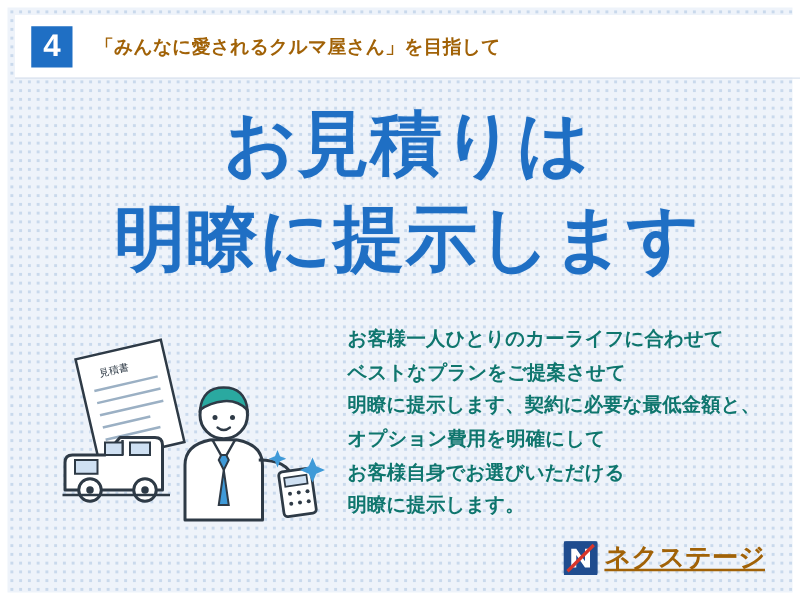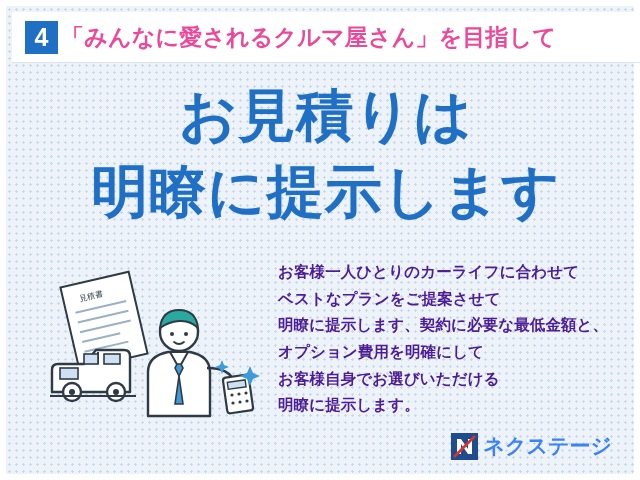--- a/index.html
+++ b/index.html
@@ -23,54 +23,54 @@
   .header{
     position:absolute;left:6px;top:6px;width:628px;height:50px;
     background:#ffffff;display:flex;align-items:center;
   }
   .num-badge{
     width:33px;height:33px;margin-left:13px;background:#1f6fc4;color:#ffffff;
     display:flex;align-items:center;justify-content:center;
     font-size:25px;font-weight:bold;line-height:1;
   }
   .header-title{
-    margin-left:3px;font-size:23px;font-weight:bold;color:#ec4899;
+    margin-left:18px;font-size:15px;font-weight:bold;color:#a16207;
     letter-spacing:0.2px;white-space:nowrap;
   }
   .header-rule{
     position:absolute;left:6px;top:56px;width:628px;height:1px;background:#d9e2ee;
   }
   
   .headline{
     position:absolute;left:0;top:78px;width:640px;text-align:center;
     color:#1f6fc4;font-weight:bold;line-height:1.12;
     text-shadow:0 0 1px rgba(31,111,196,.25);
   }
   .headline .l1{font-size:57px;letter-spacing:1px;display:block;}
   .headline .l2{font-size:57px;letter-spacing:1px;display:block;margin-top:12px;}
   
   .body-copy{
     position:absolute;left:272px;top:253px;width:350px;
-    font-size:15.5px;line-height:1.72;color:#4c1d95;font-weight:bold;
+    font-size:15.5px;line-height:1.72;color:#0f766e;font-weight:bold;
     letter-spacing:0.1px;
   }
   .body-copy div{white-space:nowrap;}
   
   .illus{position:absolute;left:38px;top:258px;width:232px;height:165px;}
   
   .footer{
     position:absolute;right:22px;bottom:14px;display:flex;align-items:center;
   }
   .logo-mark{
     width:27px;height:27px;background:#1f4c8f;margin-right:6px;position:relative;
     border-radius:2px;
   }
   .logo-mark svg{position:absolute;left:0;top:0;}
   .logo-text{
-    font-size:21px;font-weight:bold;color:#3b82f6;letter-spacing:0px;
+    font-size:21px;font-weight:bold;color:#a16207;letter-spacing:0px;text-decoration:underline;
   }
 </style>
 </head>
 <body>
 
 <div class="frame">
   <div class="bg-dots"></div>
 
   <div class="header">
     <div class="num-badge">4</div>

